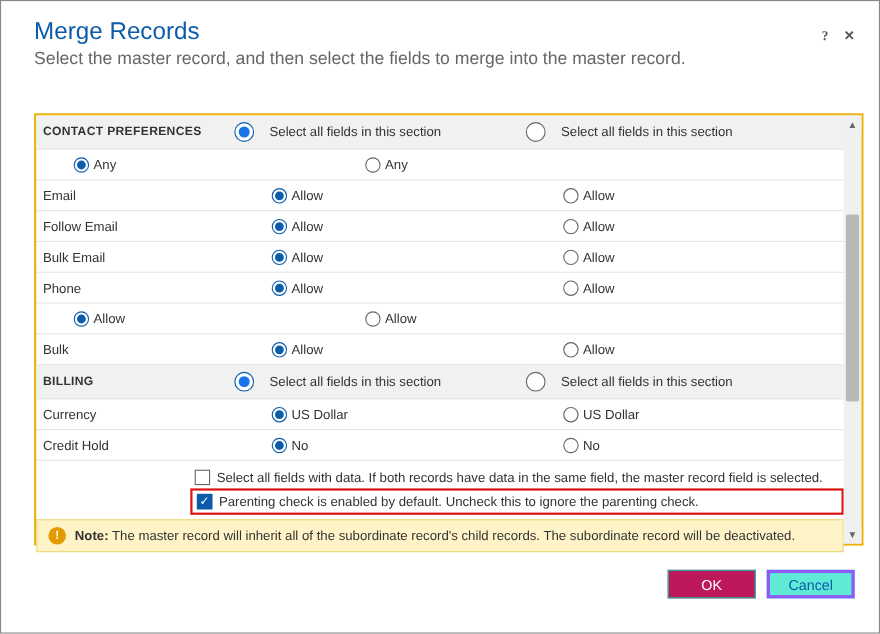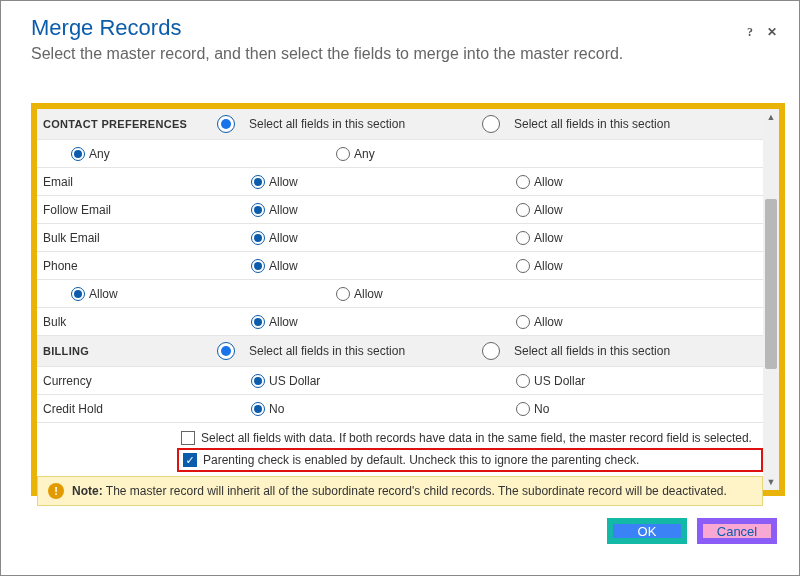--- a/index.html
+++ b/index.html
@@ -39,21 +39,21 @@
     display: flex;
     gap: 14px;
     color: #555;
   }
   .header-ctrls span { cursor: pointer; font-weight: bold; }
   .help { font-family: serif; }
   
   .scroll-area {
     position: relative;
     margin: 30px 14px 10px 30px;
-    border: 6px solid #eab308;
+    border: 2px solid #eab308;
     height: 393px;
   }
   .grid {
     width: calc(100% - 16px);
     height: 100%;
   }
   .row {
     display: flex;
     align-items: center;
     border-bottom: 1px solid #e5e5e5;
@@ -203,28 +203,28 @@
   .btn {
     min-width: 80px;
     height: 26px;
     display: inline-flex;
     align-items: center;
     justify-content: center;
     font-size: 13px;
     cursor: pointer;
   }
   .btn-primary {
-    background: #3b82f6;
+    background: #be185d;
     color: #fff;
-    border: 6px solid #14b8a6;
+    border: 1px solid #14b8a6;
   }
   .btn-secondary {
-    background: #f9a8d4;
+    background: #5eead4;
     color: #0b5cab;
-    border: 6px solid #8b5cf6;
+    border: 3px solid #8b5cf6;
   }
 </style>
 </head>
 <body>
 
 <div class="dialog">
 
   <div class="header">
     <div class="title">Merge Records</div>
     <div class="subtitle">Select the master record, and then select the fields to merge into the master record.</div>

